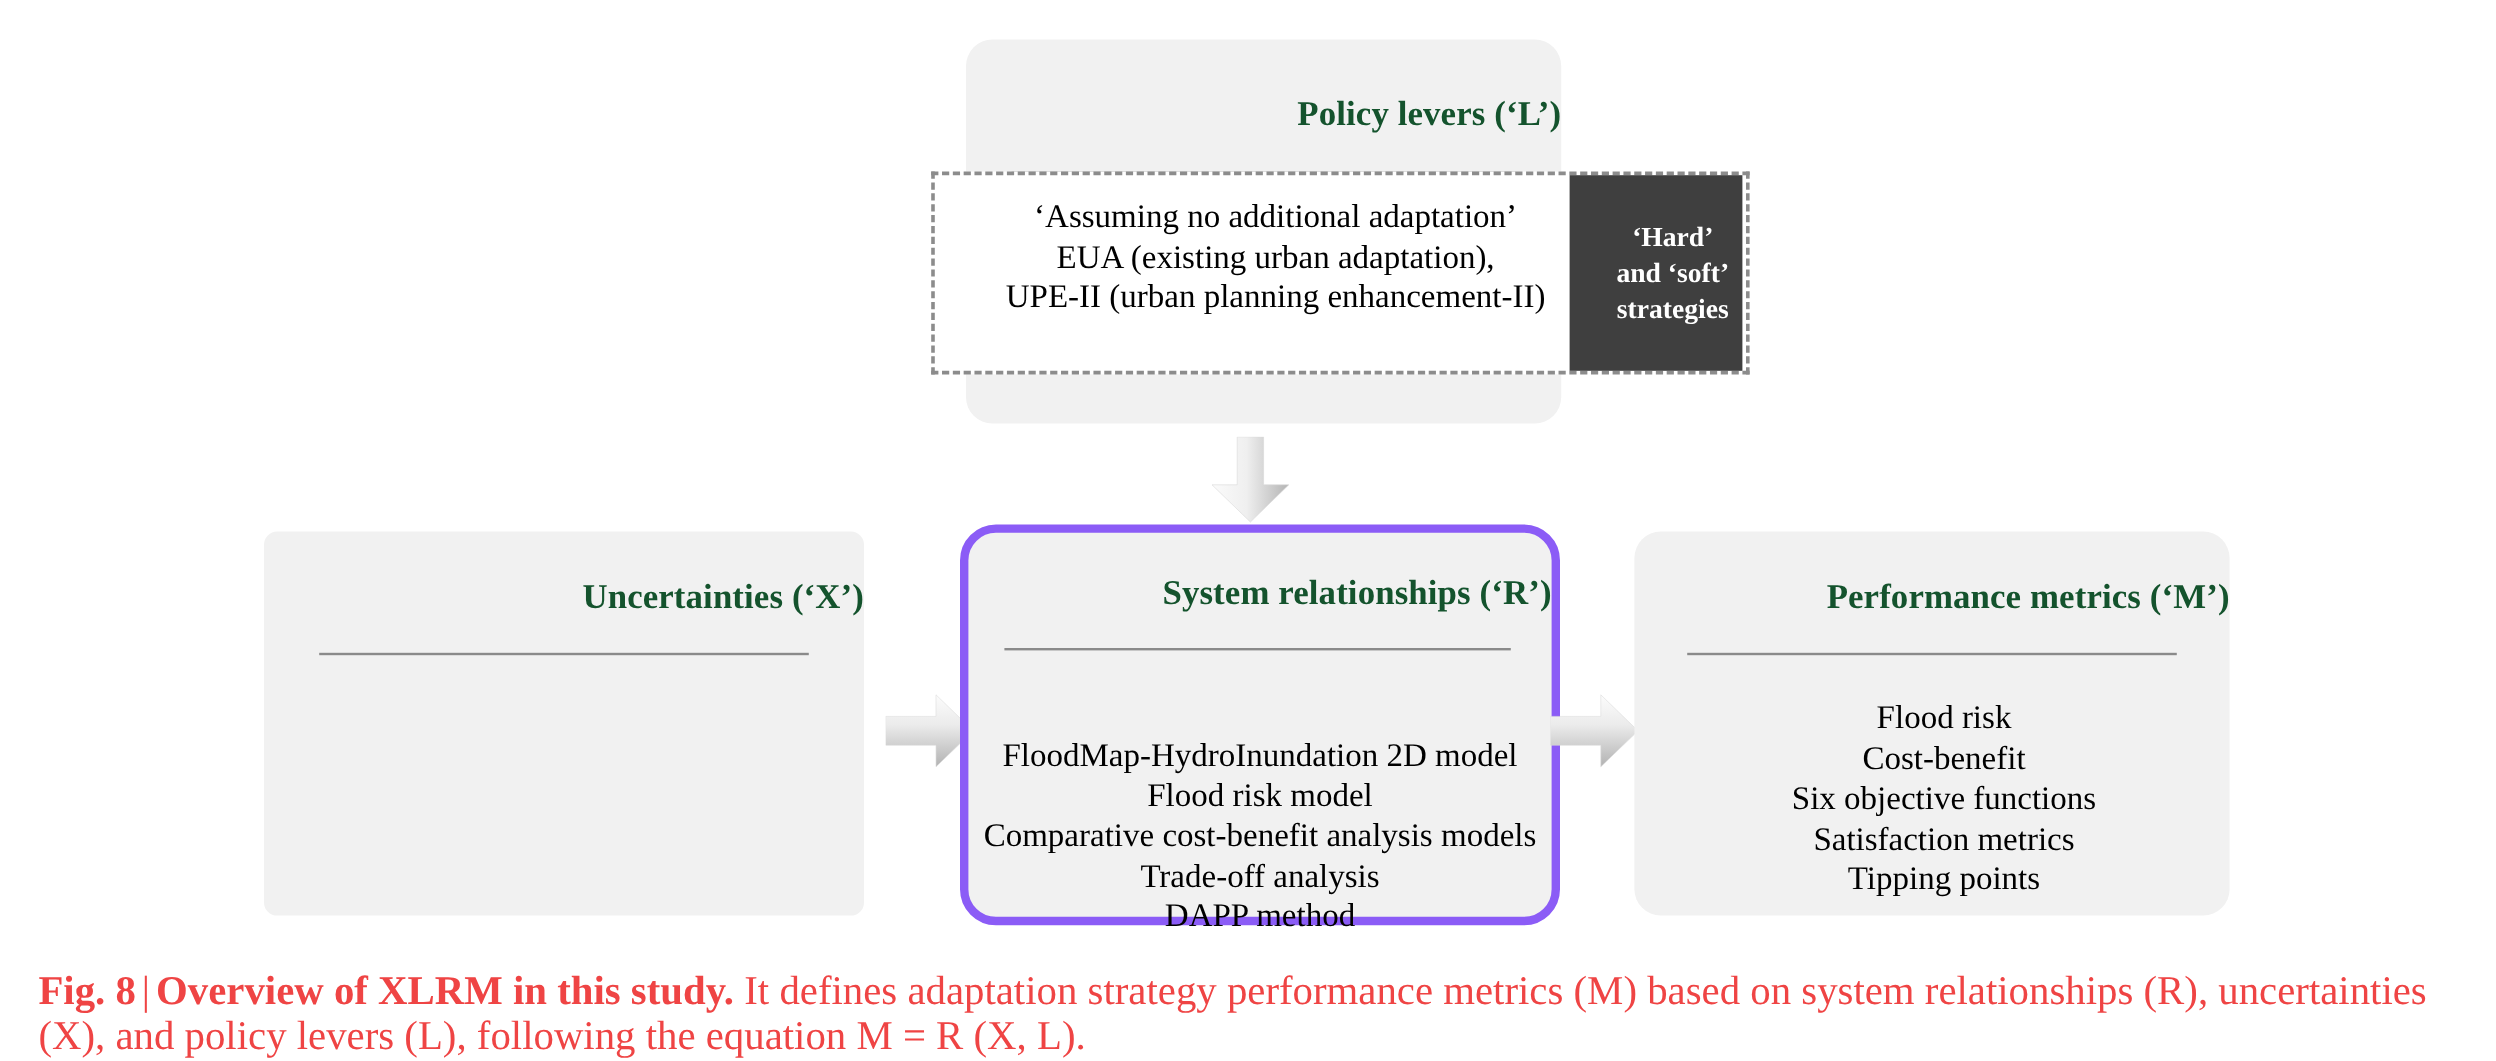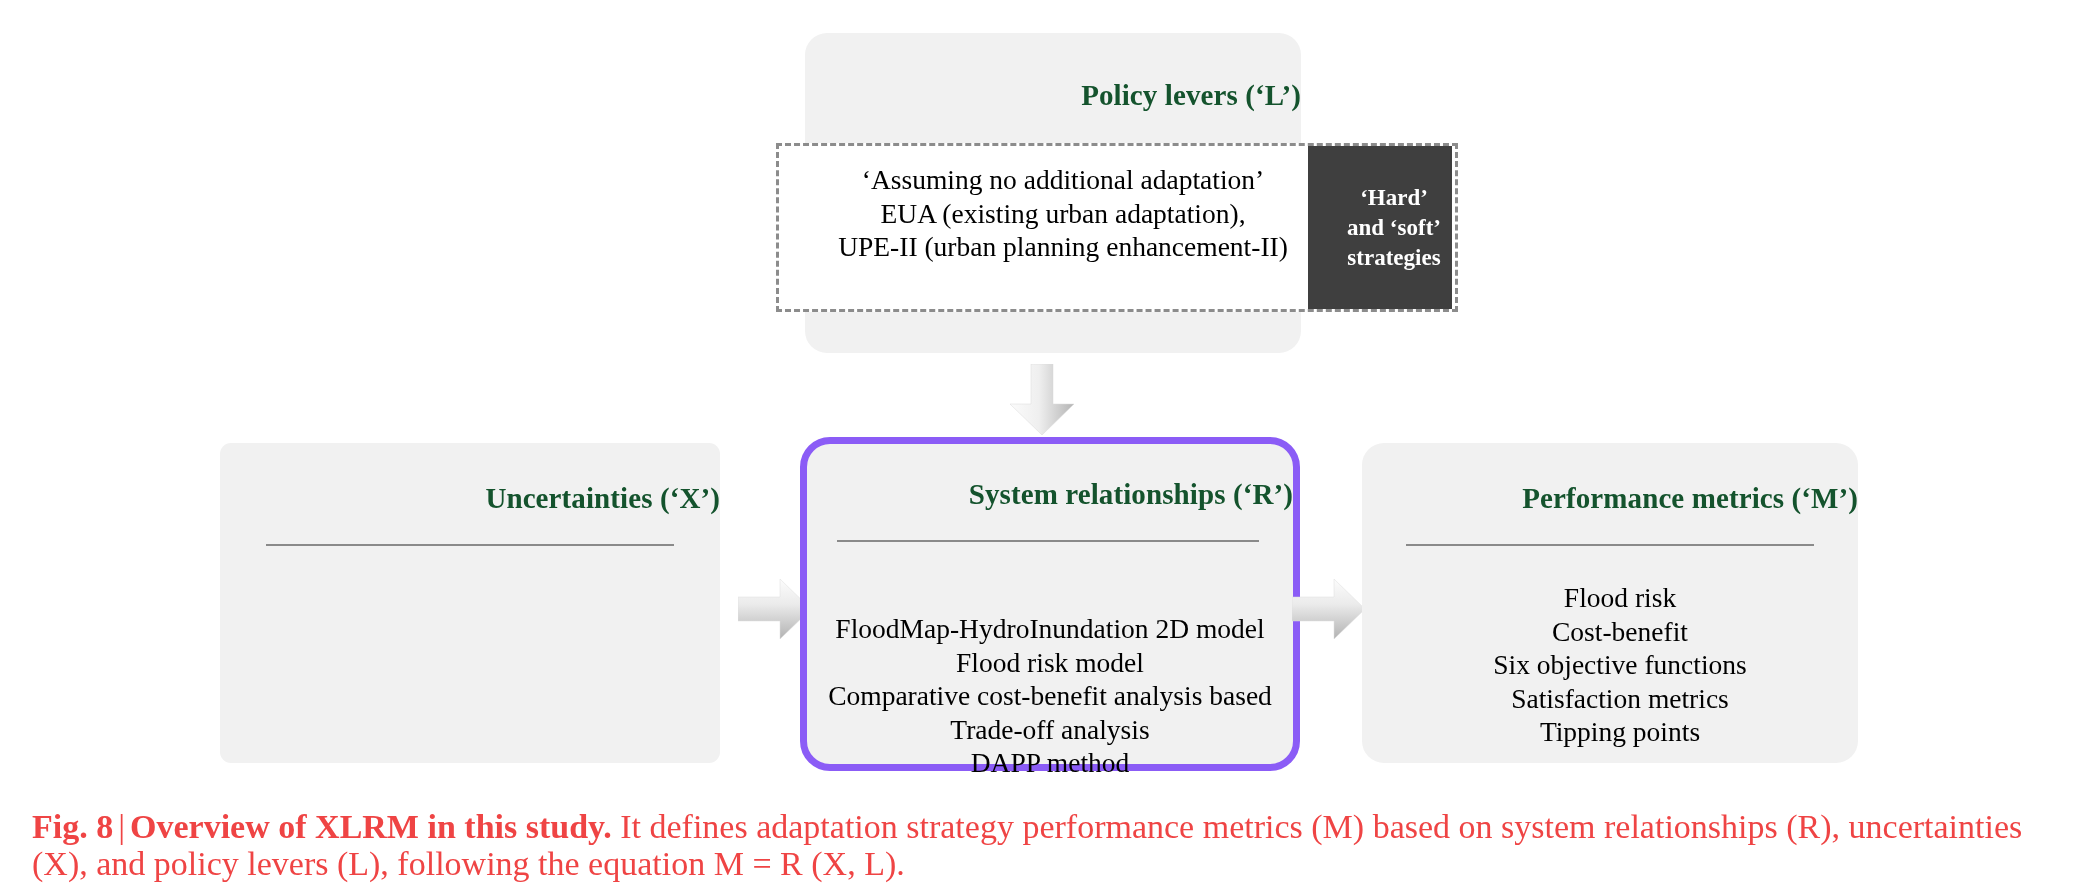--- a/index.html
+++ b/index.html
@@ -252,21 +252,21 @@
     </defs>
     <polygon points="0,19 42,19 42,1 73,31 42,61 42,43 0,43" fill="url(#gr1)" stroke="#dcdcdc" stroke-width="0.5"></polygon>
   </svg>
 
   <div class="card" id="system-card">
     <div class="card-title">System relationships (‘R’)</div>
     <div class="rule"></div>
     <div class="card-list">
       <div>FloodMap-HydroInundation 2D model</div>
       <div>Flood risk model</div>
-      <div>Comparative cost-benefit analysis based</div>
+      <div>Comparative cost-benefit analysis models</div>
       <div>Trade-off analysis</div>
       <div>DAPP method</div>
     </div>
   </div>
 
   <svg class="arrow" id="arrow-right-r-m" viewBox="0 0 74 62">
     <defs>
       <linearGradient id="gr2" x1="0" y1="0" x2="0" y2="1">
         <stop offset="0%" stop-color="#fcfcfc"></stop>
         <stop offset="42%" stop-color="#ebebeb"></stop>

